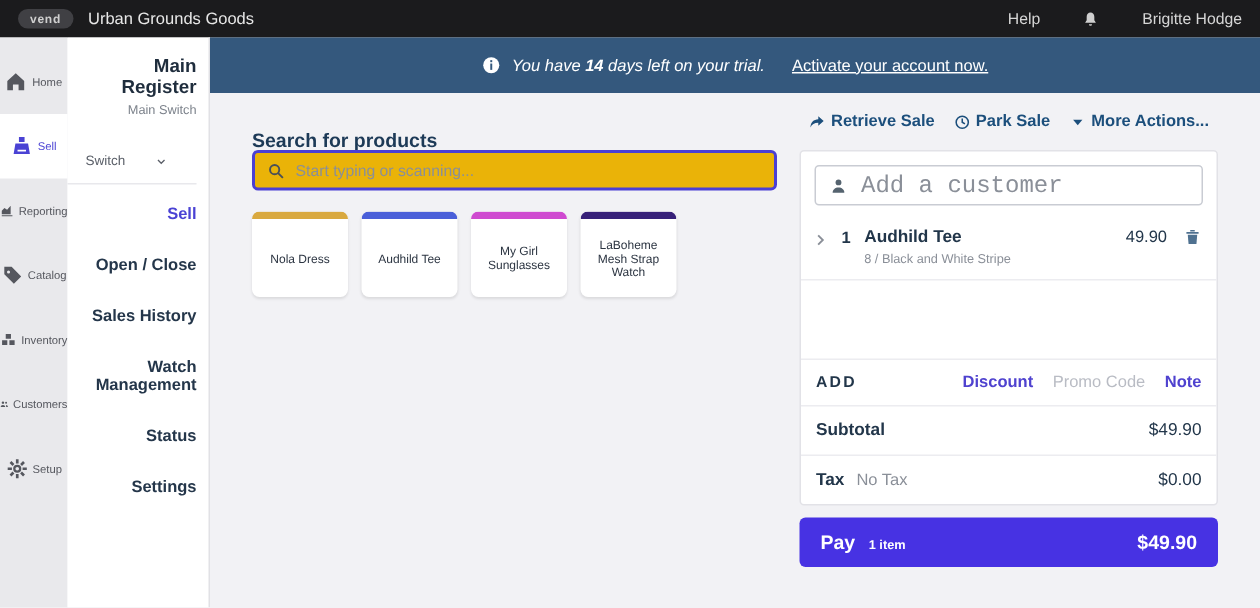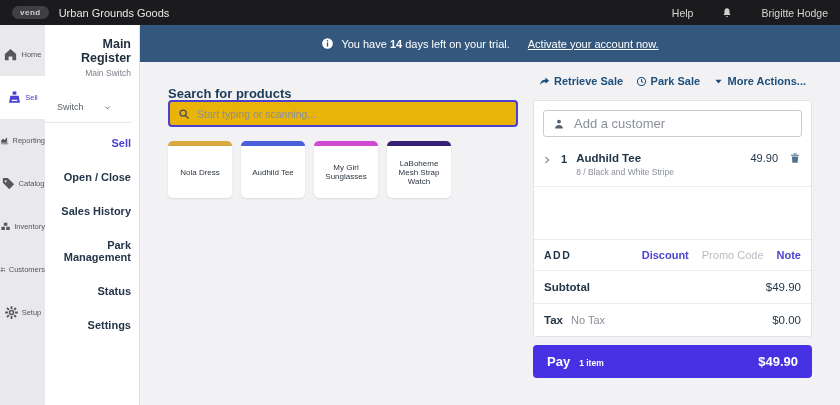--- a/index.html
+++ b/index.html
@@ -27,21 +27,21 @@
   .reg-sub { font-size:8.5px; color:#7c828b; margin-top:3px; }
   .reg-switch { font-size:9px; color:#5a5f68; margin-top:24px; display:flex; align-items:center; gap:20px; cursor:pointer; }
   .reg-switch svg { width:7px; height:7px; }
   .reg-divider { border-top:1px solid #e8e8ec; margin:10px 0 14px -12px; }
   .reg-menu-item { font-size:11px; font-weight:bold; color:#24364a; margin-bottom:22px; cursor:pointer; }
   .reg-menu-item.active { color:#4a42d4; }
 
   
   .banner { position:absolute; left:140px; top:25px; width:700px; height:37px; background:#34587d; color:#fff; display:flex; align-items:center; justify-content:center; font-size:11px; }
   .banner .info { width:13px; height:13px; margin-right:7px; }
-  .banner-msg { white-space:pre-wrap; }
+  .banner-msg { white-space:pre-wrap;font-style:italic; }
   .banner-days { font-weight:bold; }
   .banner-link { margin-left:18px; text-decoration:underline; cursor:pointer; color:#fff; }
 
   
   .search-label { position:absolute; left:168px; top:86px; font-size:13px; font-weight:bold; color:#1d3a57; }
   .search-box { position:absolute; left:168px; top:100px; width:350px; height:27px; background:#eab308; border:2px solid #4b3fd4; border-radius:4px; display:flex; align-items:center; padding:0 8px; gap:7px; }
   .search-box svg { width:12px; height:12px; color:#4a4f58; flex:none; }
   .search-box input { border:none; outline:none; flex:1; font-size:10.5px; color:#333; font-family:inherit; background:transparent; }
   .search-box input::placeholder { color:#8a8f98; }
 
@@ -51,21 +51,21 @@
 
   
   .sale-actions { position:absolute; left:533px; top:70px; width:279px; height:22px; display:flex; align-items:center; justify-content:space-between; padding:0 6px; }
   .action-link { display:flex; align-items:center; gap:4px; color:#1c4f7c; font-size:11px; font-weight:bold; cursor:pointer; }
   .action-link svg { width:11px; height:11px; }
 
   
   .cart-panel { position:absolute; left:533px; top:100px; width:279px; height:237px; background:#fff; border:1px solid #e2e2e7; border-radius:3px; display:flex; flex-direction:column; }
   .customer-box { margin:9px; height:27px; border:1px solid #c9ccd3; border-radius:3px; display:flex; align-items:center; padding:0 9px; gap:9px; flex:none; }
   .customer-box svg { width:12px; height:12px; color:#55636f; flex:none; }
-  .customer-box input { border:none; outline:none; flex:1; font-size:13px; color:#333; font-family:Liberation Sans, sans-serif; background:transparent; }
+  .customer-box input { border:none; outline:none; flex:1; font-size:16px; color:#333; font-family:Liberation Mono, monospace; background:transparent; }
   .customer-box input::placeholder { color:#8a8f98; }
   .cart-line { display:flex; align-items:flex-start; padding:6px 10px 9px 8px; border-bottom:1px solid #ececf0; flex:none; }
   .cart-line .chev { width:10px; height:10px; color:#8a8f98; margin-top:3px; flex:none; cursor:pointer; }
   .cart-qty { font-size:11px; font-weight:bold; color:#22364a; margin:1px 9px 0 9px; }
   .cart-name { font-size:11.5px; font-weight:bold; color:#22364a; }
   .cart-variant { font-size:8.5px; color:#8a8f98; margin-top:3px; }
   .cart-right { margin-left:auto; display:flex; align-items:center; gap:11px; }
   .cart-price { font-size:11px; color:#22364a; }
   .trash { width:12px; height:12px; color:#4f7190; cursor:pointer; }
   .cart-spacer { flex:1; }
@@ -158,21 +158,21 @@
   <div class="reg-switch">
     <span>Switch</span>
     <svg viewBox="0 0 16 16" fill="none" stroke="currentColor" stroke-width="2">
         <path d="M3 6l5 5 5-5"></path>
       </svg>
   </div>
   <div class="reg-divider"></div>
   <div class="reg-menu-item active">Sell</div>
   <div class="reg-menu-item">Open / Close</div>
   <div class="reg-menu-item">Sales History</div>
-  <div class="reg-menu-item">Park Management</div>
+  <div class="reg-menu-item">Watch Management</div>
   <div class="reg-menu-item">Status</div>
   <div class="reg-menu-item">Settings</div>
 </div>
 
 <div class="banner" style="background: rgb(52, 88, 125);">
   <svg class="info" viewBox="0 0 16 16">
       <circle cx="8" cy="8" r="6.6" fill="#ffffff"></circle>
       <rect x="7.2" y="3.8" width="1.6" height="1.7" fill="#34587d"></rect>
       <rect x="7.2" y="6.6" width="1.6" height="5.2" fill="#34587d"></rect>
     </svg>

